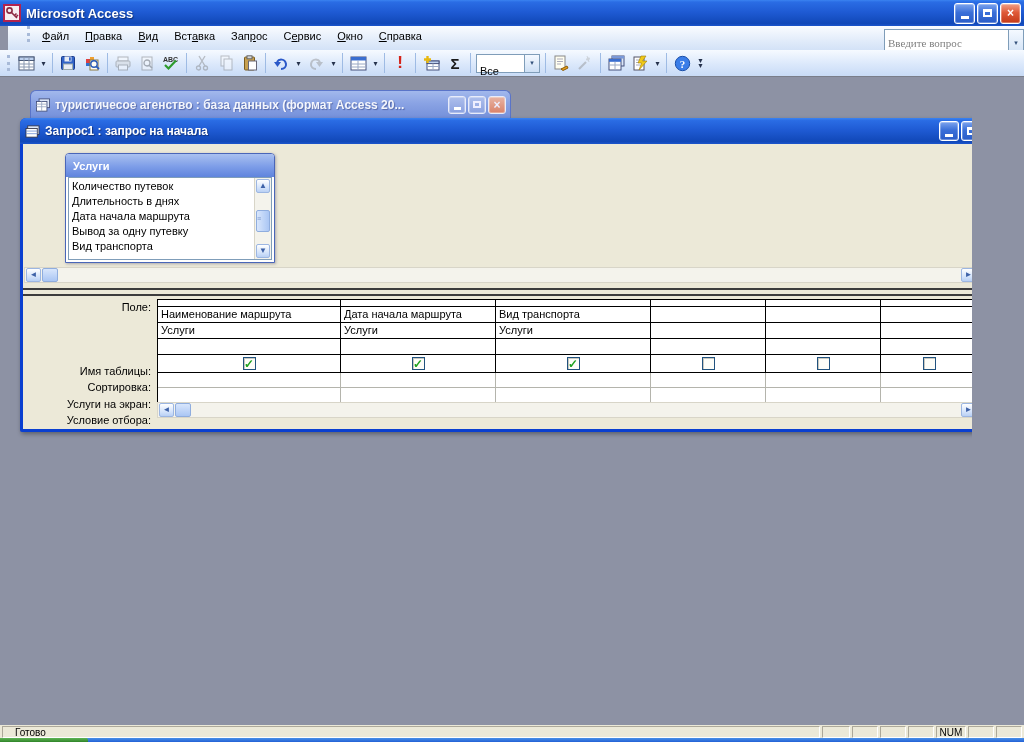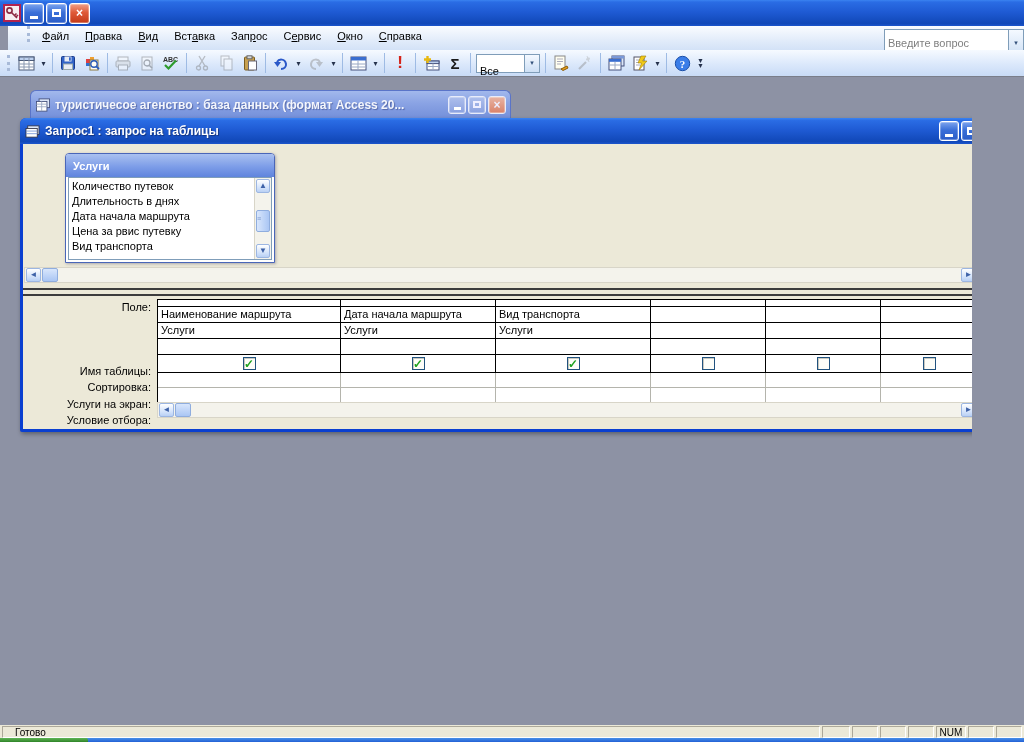--- a/index.html
+++ b/index.html
@@ -33,21 +33,21 @@
   .menubar{
     left:8px; top:26px; width:1024px; height:24px;
     background:linear-gradient(180deg,#fafcff 0%,#e2ecfa 60%,#d3e2f7 100%);
     display:flex; align-items:flex-start; padding-left:16px;
   }
   .draghandle{ width:4px; height:16px; border-left:3px dotted #a8bad8; margin:0 3px;}
   .menu-item{ padding:4px 8px; cursor:default;}
   .u{text-decoration:underline;}
   .askbox{
     position:absolute; right:8px; top:3px; width:140px; height:28px;
-    background:#fff; border:1px solid #7f9db9; display:flex; align-items:center;
+    background:#fff; border:1px solid #7f9db9; display:flex; align-items:center;font-family:Liberation Serif, serif;
   }
   .askbox .ph{ flex:1; padding-left:3px; color:#808080;}
   .askbox .cbtn{ width:15px; height:100%; display:flex;align-items:center;justify-content:center;
     background:linear-gradient(180deg,#f4f9ff,#cddff5); border-left:1px solid #7f9db9; font-size:7px; color:#34527c;}
 
   
   .toolbar{
     left:0; top:50px; width:1024px; height:27px;
     background:linear-gradient(180deg,#f6faff 0%,#dbe8fb 55%,#c8dbf6 100%);
     border-bottom:1px solid #7a7e8a;
@@ -150,20 +150,21 @@
 <div class="screen">
 
   <div class="abs titlebar">
     <span>
       <svg width="18" height="18" viewBox="0 0 18 18">
         <rect x="1" y="1" width="16" height="16" fill="#f6eef0" stroke="#b2234f" stroke-width="2"></rect>
         <circle cx="6.5" cy="6.5" r="2.6" fill="none" stroke="#8b2942" stroke-width="1.6"></circle>
         <path d="M8.5 8.5 L14 14 M11.5 11.5 L13.5 9.5 M13 13 L15 11" stroke="#8b2942" stroke-width="1.6" fill="none"></path>
       </svg>
     </span>
+    <span class="ttl">Microsoft Access</span>
     <span class="winbtn">
         <span class="minbar"></span>
       </span>
     <span class="winbtn">
         <span class="restorebox"></span>
       </span>
     <span class="winbtn close">×</span>
   </div>
 
   <div class="abs menubar">
@@ -379,42 +380,42 @@
 
     <div class="abs qwin">
       <div class="qtitle">
         <span>
           <svg width="15" height="13" viewBox="0 0 17 15">
             <rect x="3" y="1" width="13" height="10" fill="#dce6f8" stroke="#334"></rect>
             <rect x="1" y="4" width="13" height="10" fill="#fff" stroke="#334"></rect>
             <path d="M1 7 H14 M1 10 H14" stroke="#7a98d8" fill="none"></path>
           </svg>
         </span>
-        <span class="ttl">Запрос1 : запрос на таблицы</span>
+        <span class="ttl">Запрос1 : запрос на начала</span>
         <span class="winbtn sm">
             <span class="minbar" style="margin-top:8px;"></span>
           </span>
         <span class="winbtn sm">
             <span class="restorebox" style="width:9px;height:8px;"></span>
           </span>
         <span class="winbtn sm close">×</span>
       </div>
 
       <div class="qclient">
 
         <div class="abs fieldlist">
           <div class="fl-title">
             <span>Услуги</span>
           </div>
           <div class="fl-body">
             <div class="fl-items">
               <div class="fl-item">Количество путевок</div>
               <div class="fl-item">Длительность в днях</div>
               <div class="fl-item">Дата начала маршрута</div>
-              <div class="fl-item">Цена за рвис путевку</div>
+              <div class="fl-item">Вывод за одну путевку</div>
               <div class="fl-item">Вид транспорта</div>
             </div>
             <div class="fl-scroll">
               <span class="sb-btn" style="left:1px;top:1px;width:14px;height:14px;">▲</span>
               <span class="sb-thumb" style="left:1px;top:32px;width:14px;height:22px;"><span class="grip">≡</span></span>
               <span class="sb-btn" style="left:1px;bottom:1px;width:14px;height:14px;">▼</span>
             </div>
           </div>
         </div>
 

